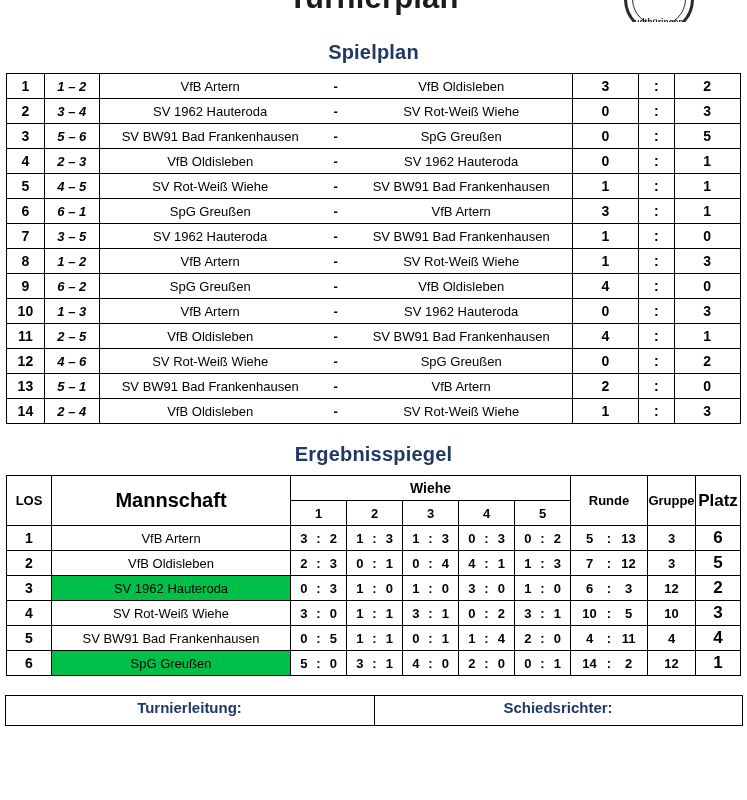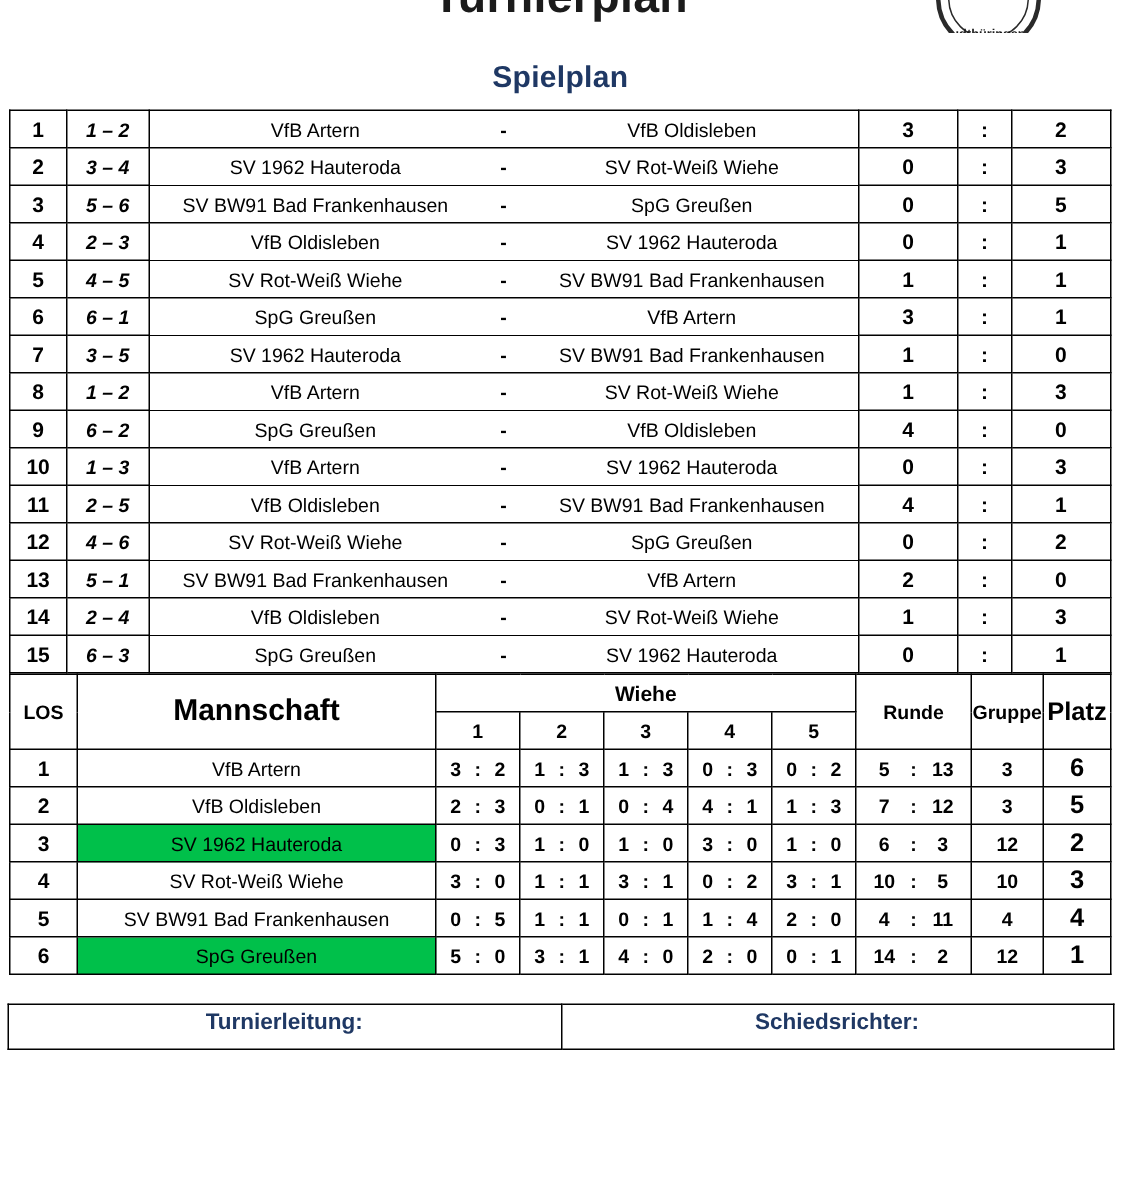--- a/index.html
+++ b/index.html
@@ -447,37 +447,24 @@
             <div class="fix">
               <span class="home">VfB Oldisleben</span>
               <span class="dash">-</span>
               <span class="away">SV Rot-Weiß Wiehe</span>
             </div>
           </td>
           <td class="sp-goals-h">1</td>
           <td class="sp-colon">:</td>
           <td class="sp-goals-a">3</td>
         </tr>
-        <tr>
-          <td class="sp-no">15</td>
-          <td class="sp-pair">6 – 3</td>
-          <td class="sp-fixture">
-            <div class="fix">
-              <span class="home">SpG Greußen</span>
-              <span class="dash">-</span>
-              <span class="away">SV 1962 Hauteroda</span>
-            </div>
-          </td>
-          <td class="sp-goals-h">0</td>
-          <td class="sp-colon">:</td>
-          <td class="sp-goals-a">1</td>
-        </tr>
       </tbody>
   </table>
 
+  <div class="section-heading heading-ergebnis">Ergebnisspiegel</div>
 
   <table class="erg-table">
     <thead>
       <tr>
         <th rowspan="2" class="erg-los erg-head-los">LOS</th>
         <th rowspan="2" class="erg-team erg-head-team">Mannschaft</th>
         <th colspan="5" class="erg-head-spiele">Wiehe</th>
         <th rowspan="2" class="erg-tore erg-head-tore">Runde</th>
         <th rowspan="2" class="erg-punkte erg-head-punkte">Gruppe</th>
         <th rowspan="2" class="erg-platz erg-head-platz">Platz</th>

